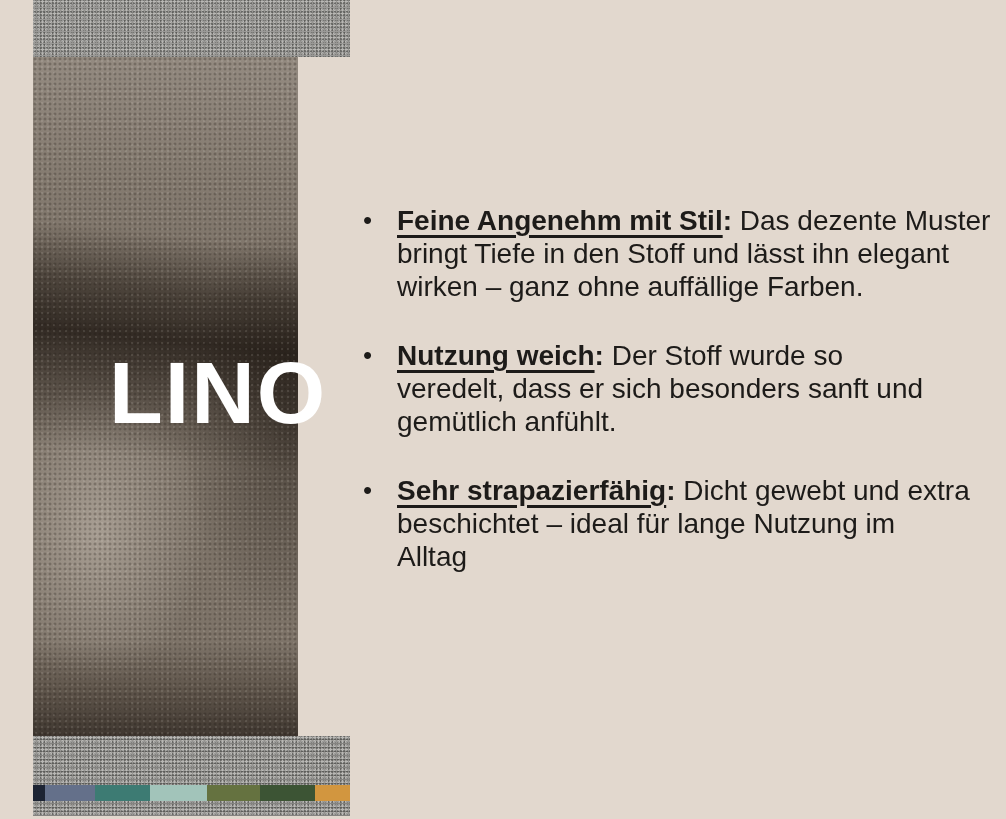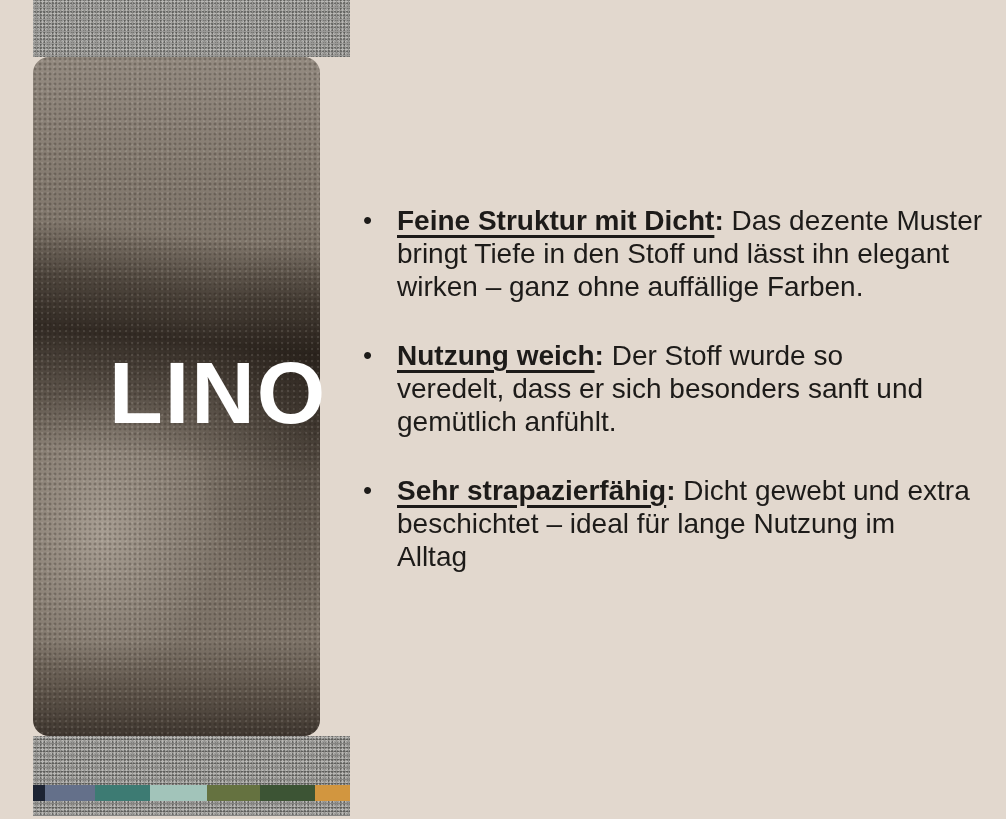--- a/index.html
+++ b/index.html
@@ -16,33 +16,32 @@
       radial-gradient(circle at 1.5px 1.5px, rgba(246,246,243,.38) 1px, rgba(0,0,0,0) 1.7px),
       radial-gradient(circle at 1px 1px, rgba(40,41,38,.42) .9px, rgba(0,0,0,0) 1.5px),
       repeating-linear-gradient(0deg, rgba(0,0,0,.10) 0 1px, rgba(255,255,255,.06) 1px 2px, rgba(0,0,0,0) 2px 4px);
     background-size:4px 4px, 3px 3px, auto;
     background-position:0 0, 1px 2px, 0 0;
   }
   .strip-top{top:0;height:57px;}
   .strip-bottom{top:736px;height:80px;}
 
   .photo{
-    position:absolute;left:0;top:57px;width:287px;height:679px;
+    position:absolute;left:0;top:57px;width:265px;height:679px;
     background-color:#7e7469;
     background-image:
       radial-gradient(circle at 2px 2px, rgba(30,23,17,.26) 1.1px, rgba(0,0,0,0) 1.8px),
       radial-gradient(circle at 1px 1px, rgba(236,229,220,.12) 1px, rgba(0,0,0,0) 1.6px),
       linear-gradient(180deg, rgba(0,0,0,0) 86%, rgba(42,32,24,.35) 93%, rgba(26,19,14,.62) 100%),
       linear-gradient(186deg, rgba(0,0,0,0) 27%, rgba(28,21,15,.50) 35%, rgba(24,17,12,.74) 42%, rgba(24,17,12,.38) 50%, rgba(0,0,0,0) 59%),
       radial-gradient(42% 30% at 98% 54%, rgba(28,21,15,.48), rgba(0,0,0,0) 100%),
       radial-gradient(50% 27% at 24% 70%, rgba(226,217,206,.42), rgba(226,217,206,.12) 60%, rgba(0,0,0,0) 82%),
       linear-gradient(180deg, rgba(190,182,174,.34) 0%, rgba(190,182,174,.10) 18%, rgba(0,0,0,0) 34%);
     background-size:5px 5px, 6px 6px, auto, auto, auto, auto, auto;
     background-position:0 0, 2px 3px, 0 0, 0 0, 0 0, 0 0, 0 0;
-    border-radius:16px;
   }
 
   .fabric-name{
     position:absolute;left:76px;top:292px;
     color:#ffffff;font-size:88px;font-weight:700;line-height:1;letter-spacing:2px;
   }
 
   .palette{position:absolute;left:0;top:49px;width:317px;height:16px;display:flex;}
   .swatch{height:16px;}
 
@@ -78,21 +77,21 @@
           <div class="swatch" style="background: rgb(210, 150, 63); flex: 0 0 35px;"></div>
         </div>
     </div>
   </div>
 
   <div class="content">
     <ul class="feature-list">
 
       <li class="feature-item">
         <span class="bullet">•</span>
-        <span class="hd"><span class="hd-text">Feine Struktur mit Dicht</span><span>:</span></span>
+        <span class="hd"><span class="hd-text">Feine Angenehm mit Stil</span><span>:</span></span>
         <span class="body-text">Das dezente Muster
 bringt Tiefe in den Stoff und lässt ihn elegant
 wirken – ganz ohne auffällige Farben.</span>
       </li>
 
       <li class="feature-item">
         <span class="bullet">•</span>
         <span class="hd"><span class="hd-text">Nutzung weich</span><span>:</span></span>
         <span class="body-text">Der Stoff wurde so
 veredelt, dass er sich besonders sanft und

